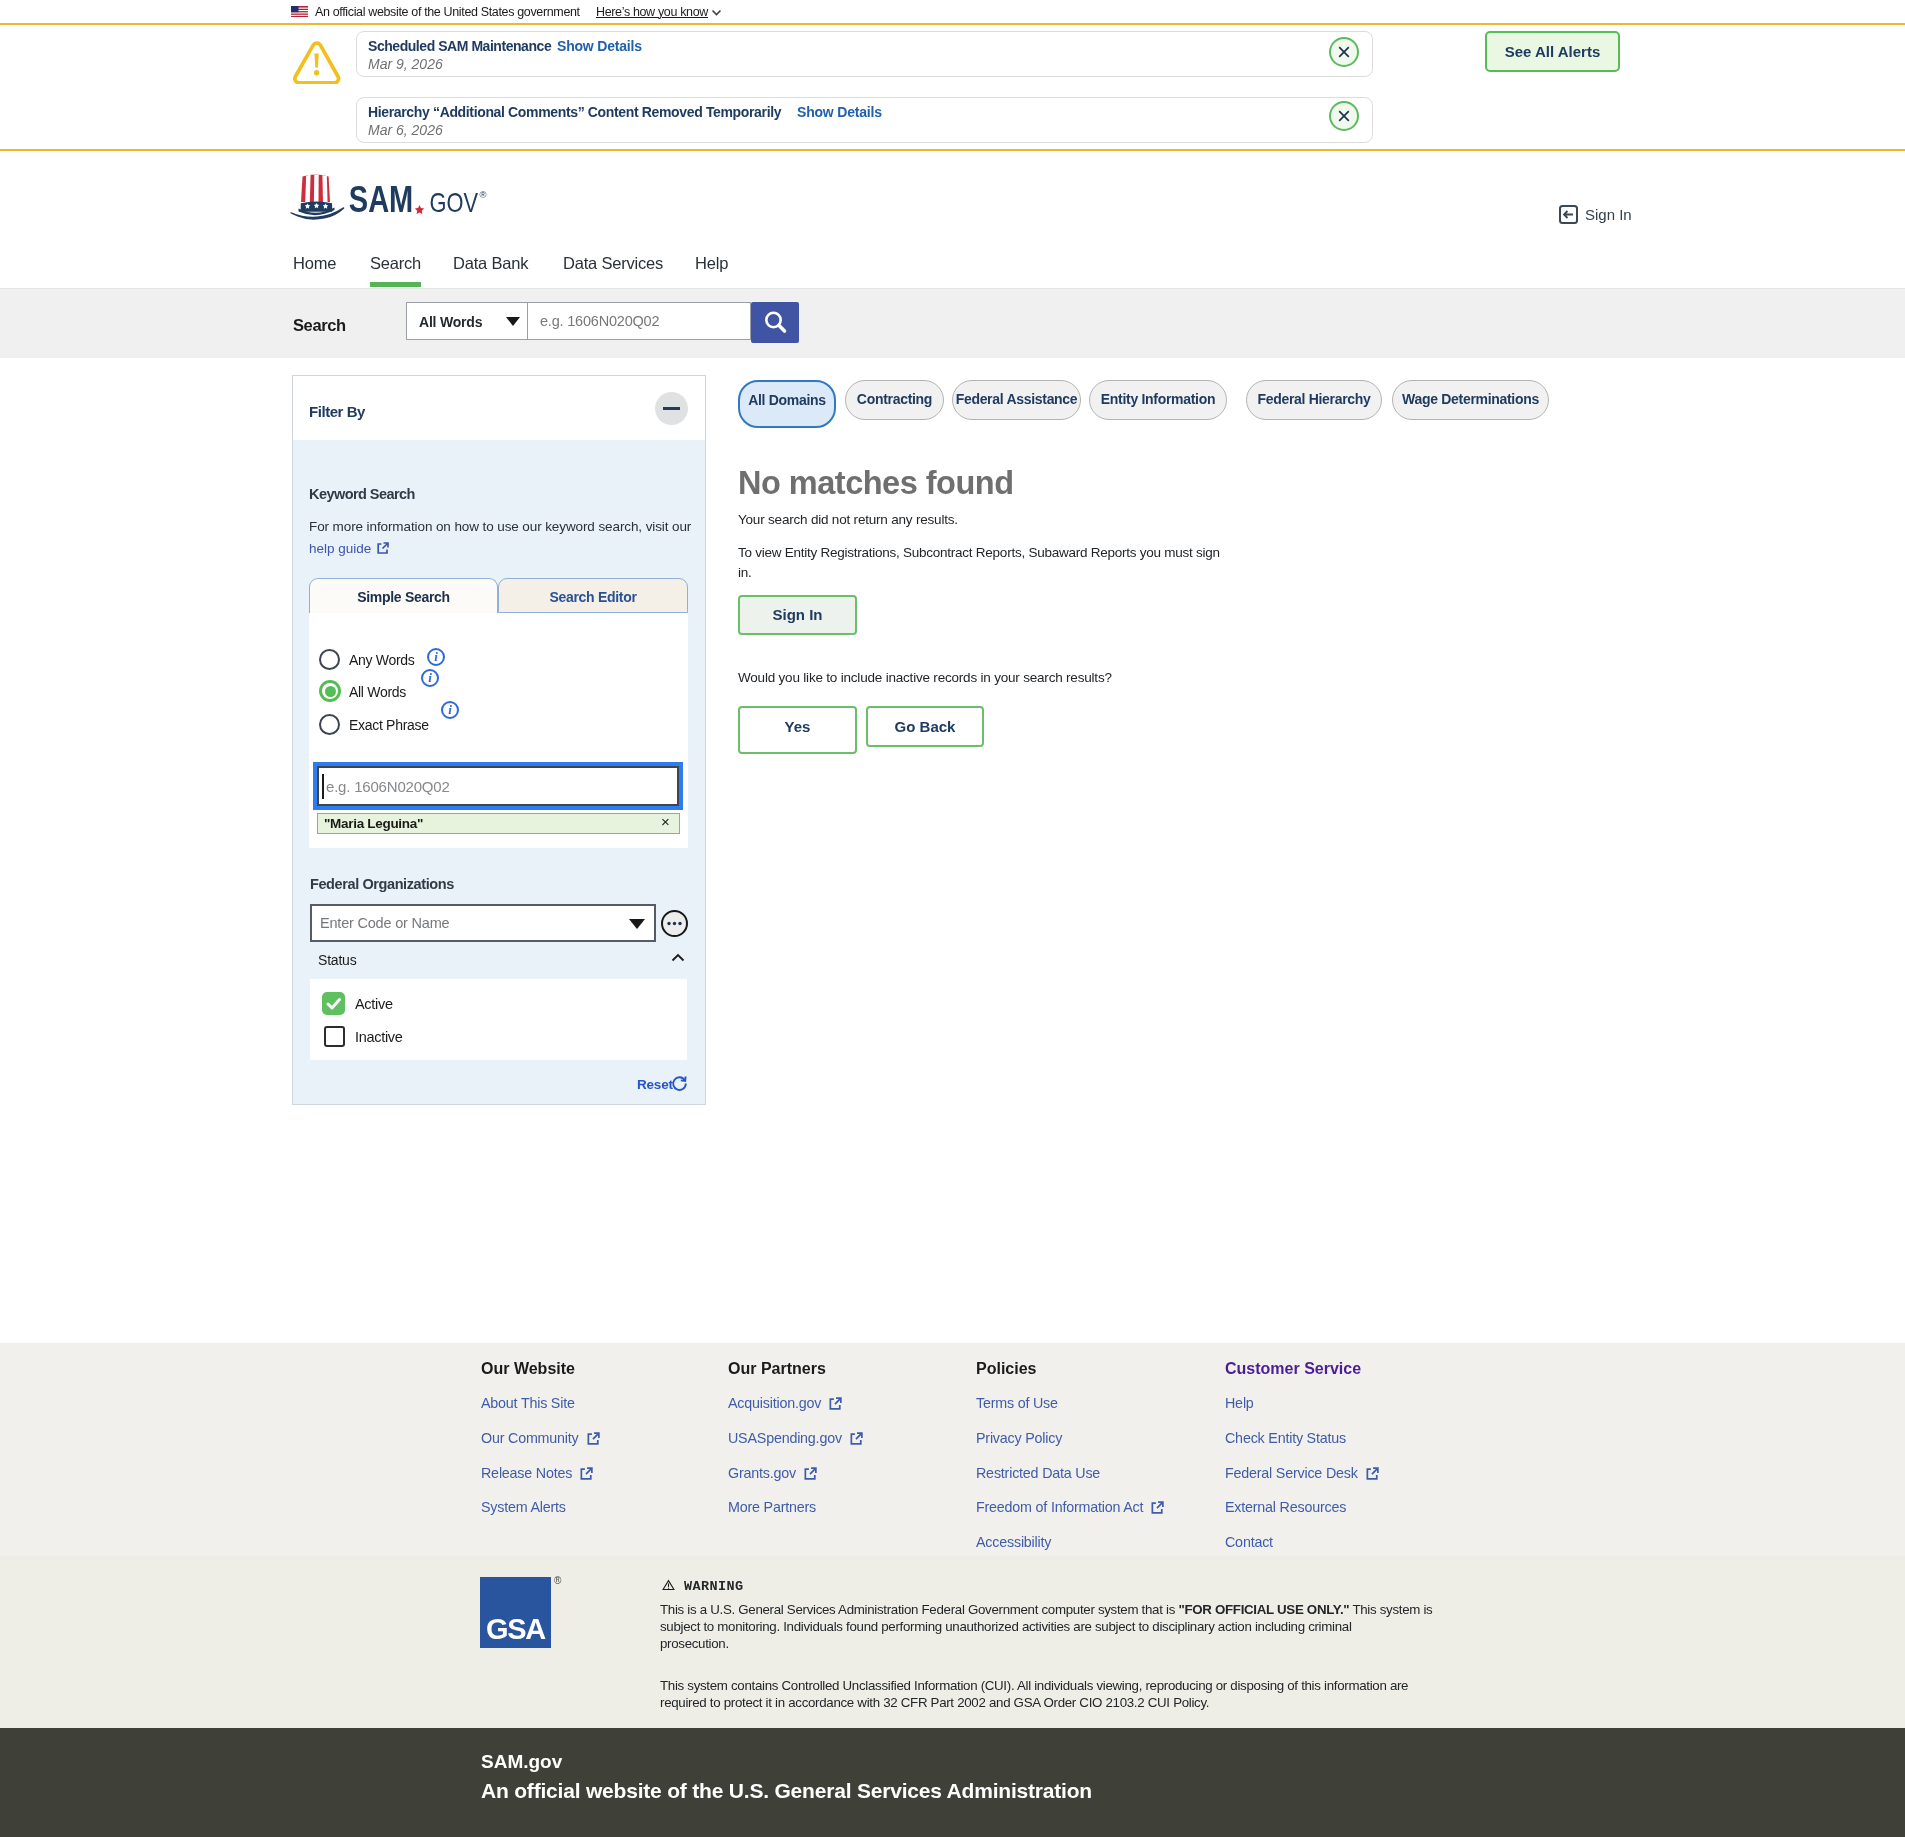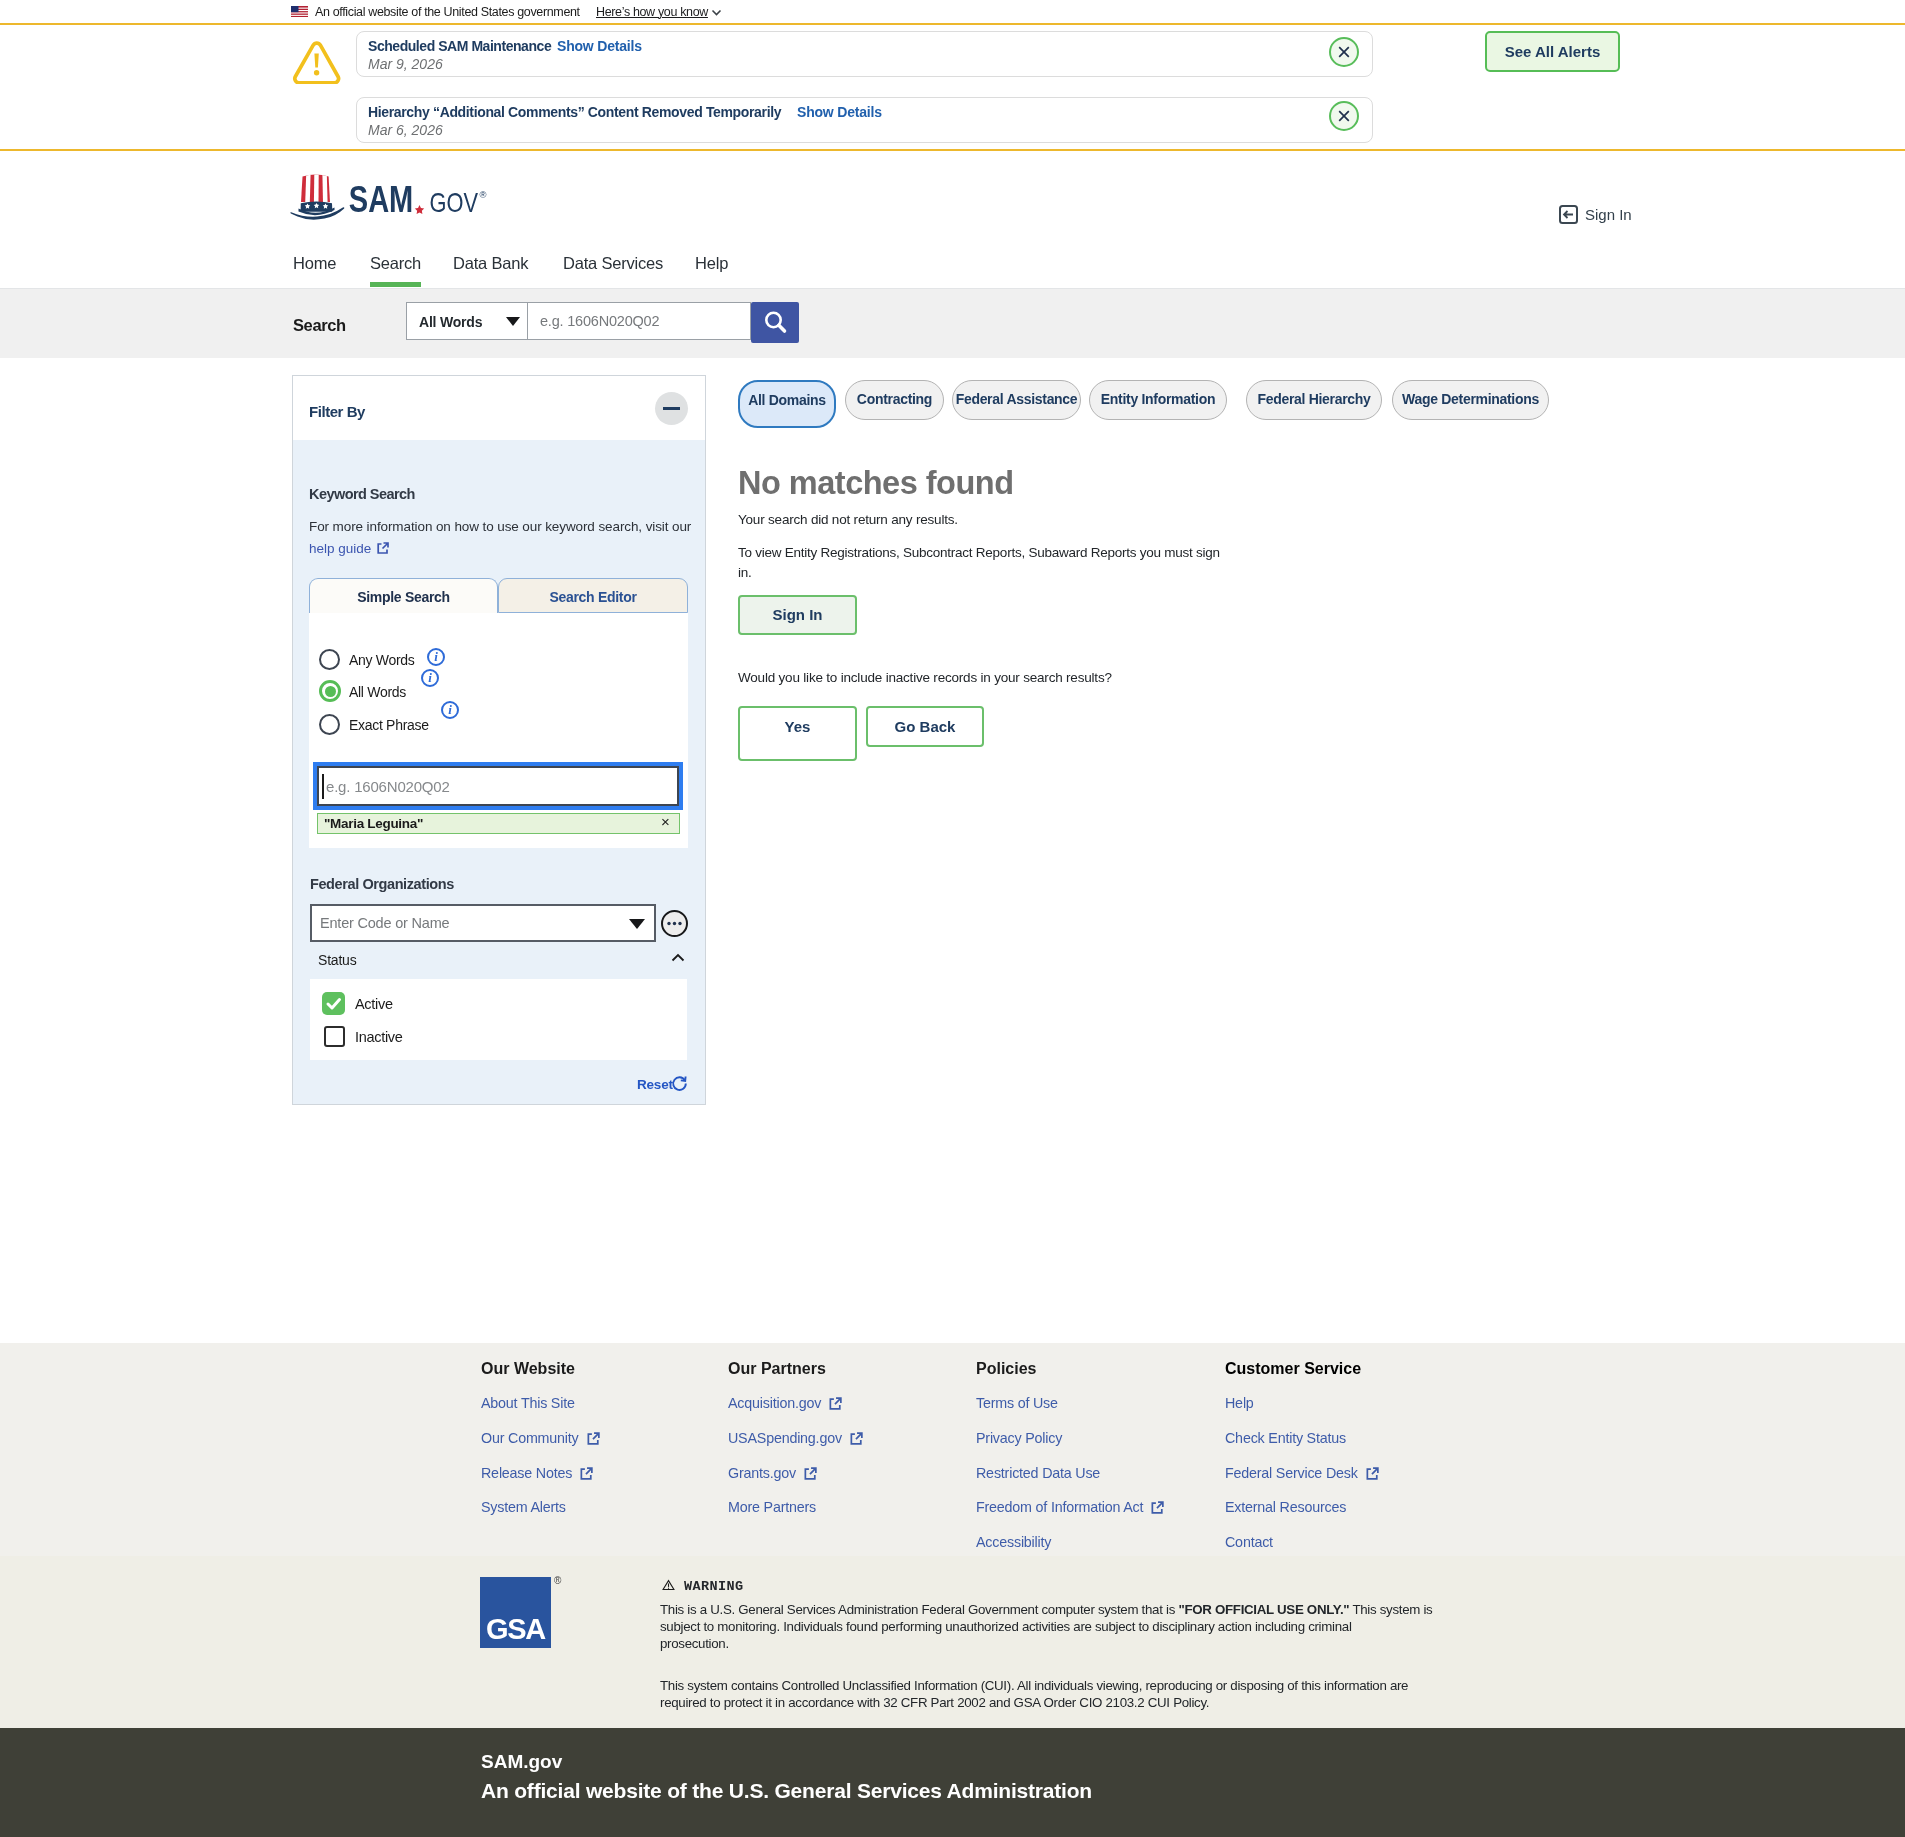--- a/index.html
+++ b/index.html
@@ -197,28 +197,28 @@
 <div class="abs bold" style="left:952px;top:380px;width:129px;height:40px;background:#f1f1f1;border:1.5px solid #b3b3b3;border-radius:20px;font-size:14px;color:#1f3c60;text-align:center;line-height:37px;letter-spacing:-0.3px;white-space:nowrap;">Federal Assistance</div>
 <div class="abs bold" style="left:1089px;top:380px;width:138px;height:40px;background:#f1f1f1;border:1.5px solid #b3b3b3;border-radius:20px;font-size:14px;color:#1f3c60;text-align:center;line-height:37px;letter-spacing:-0.3px;white-space:nowrap;">Entity Information</div>
 <div class="abs bold" style="left:1246px;top:380px;width:136px;height:40px;background:#f1f1f1;border:1.5px solid #b3b3b3;border-radius:20px;font-size:14px;color:#1f3c60;text-align:center;line-height:37px;letter-spacing:-0.3px;white-space:nowrap;">Federal Hierarchy</div>
 <div class="abs bold" style="left:1392px;top:380px;width:157px;height:40px;background:#f1f1f1;border:1.5px solid #b3b3b3;border-radius:20px;font-size:14px;color:#1f3c60;text-align:center;line-height:37px;letter-spacing:-0.3px;white-space:nowrap;">Wage Determinations</div>
 
 <div class="abs" style="left:738px;top:465px;font-size:32.5px;font-weight:bold;color:#6f6f6f;letter-spacing:-0.5px;">No matches found</div>
 <div class="abs" style="left:738px;top:512px;font-size:13.5px;letter-spacing:-0.2px;color:#22262a;">Your search did not return any results.</div>
 <div class="abs" style="left:738px;top:543px;font-size:13.5px;letter-spacing:-0.25px;line-height:19.5px;color:#22262a;">To view Entity Registrations, Subcontract Reports, Subaward Reports you must sign<br>in.</div>
 <div class="abs bold" style="left:738px;top:595px;width:119px;height:40px;background:#edf3ec;border:2px solid #6bbf6b;border-radius:4px;font-size:15px;color:#1f3c60;text-align:center;line-height:36px;">Sign In</div>
 <div class="abs" style="left:738px;top:670px;font-size:13.5px;letter-spacing:-0.2px;color:#22262a;">Would you like to include inactive records in your search results?</div>
-<div class="abs bold" style="left:738px;top:706px;width:119px;height:55px;background:#fff;border:2px solid #6bbf6b;border-radius:4px;font-size:15px;color:#1f3c60;text-align:center;line-height:37px;">Yes</div>
+<div class="abs bold" style="left:738px;top:706px;width:119px;height:48px;background:#fff;border:2px solid #6bbf6b;border-radius:4px;font-size:15px;color:#1f3c60;text-align:center;line-height:37px;">Yes</div>
 <div class="abs bold" style="left:866px;top:706px;width:118px;height:41px;background:#fff;border:2px solid #6bbf6b;border-radius:4px;font-size:15px;color:#1f3c60;text-align:center;line-height:37px;">Go Back</div>
 
 <div class="abs" style="left:0;top:1343px;width:1905px;height:213px;background:#f1f0ec;"></div>
 <div class="abs bold" style="left:481px;top:1360px;font-size:16px;color:#1b1b1b;">Our Website</div>
 <div class="abs bold" style="left:728px;top:1360px;font-size:16px;color:#1b1b1b;">Our Partners</div>
 <div class="abs bold" style="left:976px;top:1360px;font-size:16px;color:#1b1b1b;">Policies</div>
-<div class="abs bold" style="left:1225px;top:1360px;font-size:16px;color:#000000;">Customer Service</div>
+<div class="abs bold" style="left:1225px;top:1360px;font-size:16px;color:#4c1d95;">Customer Service</div>
 
 <div class="abs" style="left:481px;top:1386px;font-size:14.3px;letter-spacing:-0.2px;line-height:34.8px;color:#3e5ca9;">About This Site<br>Our Community<svg style="margin-left:7px;vertical-align:-3px;" width="15" height="15" viewBox="0 0 14 14">
         <path d="M5.5 3 H2.2 V12 H11 V8.5" fill="none" stroke="#3e5ca9" stroke-width="1.6"></path>
         <path d="M7.5 2 H12 V6.5 M12 2 L6.5 7.5" fill="none" stroke="#3e5ca9" stroke-width="1.6"></path>
       </svg><br>Release Notes<svg style="margin-left:7px;vertical-align:-3px;" width="15" height="15" viewBox="0 0 14 14">
         <path d="M5.5 3 H2.2 V12 H11 V8.5" fill="none" stroke="#3e5ca9" stroke-width="1.6"></path>
         <path d="M7.5 2 H12 V6.5 M12 2 L6.5 7.5" fill="none" stroke="#3e5ca9" stroke-width="1.6"></path>
       </svg><br>System Alerts</div>
 <div class="abs" style="left:728px;top:1386px;font-size:14.3px;letter-spacing:-0.2px;line-height:34.8px;color:#3e5ca9;">Acquisition.gov<svg style="margin-left:7px;vertical-align:-3px;" width="15" height="15" viewBox="0 0 14 14">
         <path d="M5.5 3 H2.2 V12 H11 V8.5" fill="none" stroke="#3e5ca9" stroke-width="1.6"></path>

